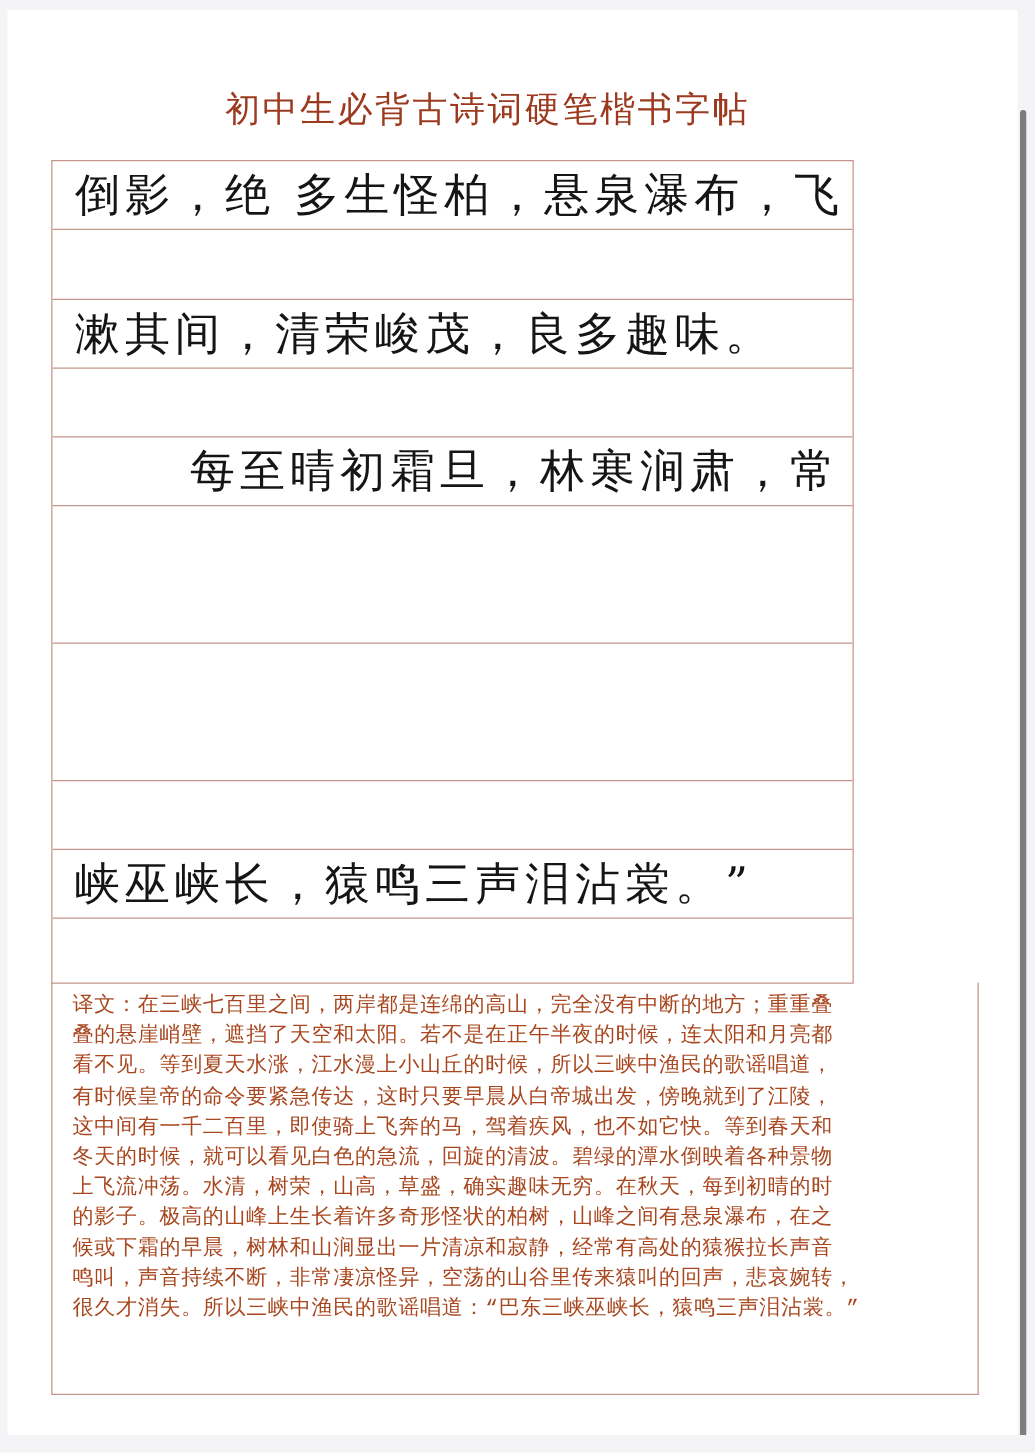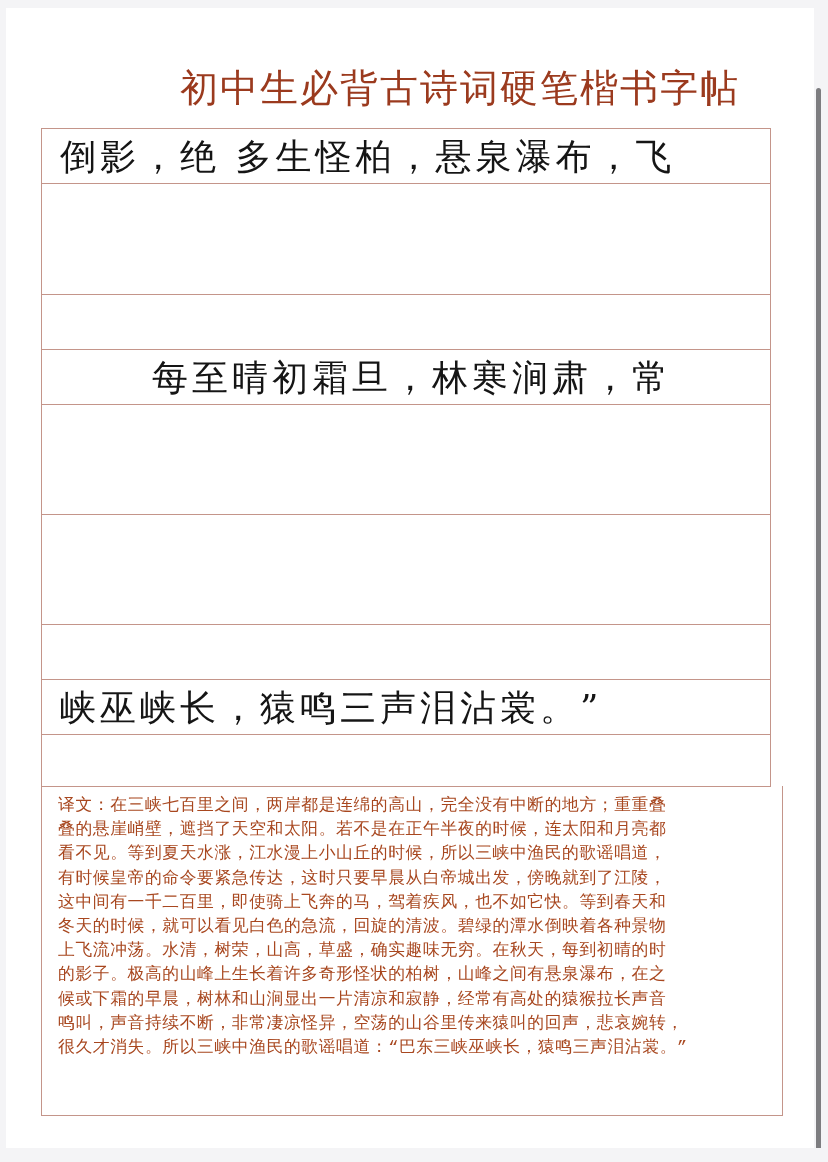--- a/index.html
+++ b/index.html
@@ -30,32 +30,32 @@
       height: 1060px;
       background: #7d7d80;
       border-radius: 3px 3px 0 0;
     }
     .title {
       position: absolute;
       left: 180px;
       top: 60px;
       width: 610px;
       height: 56px;
-      font-size: 38px;
+      font-size: 28px;
       line-height: 56px;
       letter-spacing: 2px;
       color: #9b3a1e;
       white-space: nowrap;
       font-family: "DejaVu Serif", "Liberation Serif", serif;
     }
     .grid {
       position: absolute;
       left: 41px;
       top: 128px;
-      width: 730px;
+      width: 642px;
       height: 659px;
       border: 1.5px solid #c4958a;
       box-sizing: border-box;
     }
     .row {
       position: absolute;
       left: 0;
       width: 100%;
       border-top: 1.5px solid #c4958a;
       box-sizing: border-box;
@@ -100,20 +100,23 @@
 <div class="page"></div>
 <div class="scroll-shadow"></div>
 
 <div class="title">初中生必背古诗词硬笔楷书字帖</div>
 
 <div class="grid" id="grid">
     <div class="row first" style="top: 0px; height: 54px;">
       <span class="row-text" style="left: 18px;">倒影，绝 多生怪柏，悬泉瀑布，飞</span>
     </div>
     <div class="row" style="top: 54px; height: 56px;"></div>
+    <div class="row" style="top: 110px; height: 55px;">
+      <span class="row-text" style="left: 18px;">漱其间，清荣峻茂，良多趣味。</span>
+    </div>
     <div class="row" style="top: 165px; height: 55px;"></div>
     <div class="row" style="top: 220px; height: 55px; text-align: right;">
       <span class="row-text" style="left: 110px;">每至晴初霜旦，林寒涧肃，常</span>
     </div>
     <div class="row" style="top: 275px; height: 55px;"></div>
     <div class="row" style="top: 385px; height: 55px;"></div>
     <div class="row" style="top: 495px; height: 55px;"></div>
     <div class="row" style="top: 550px; height: 55px;">
       <span class="row-text" style="left: 18px;">峡巫峡长，猿鸣三声泪沾裳。”</span>
     </div>

